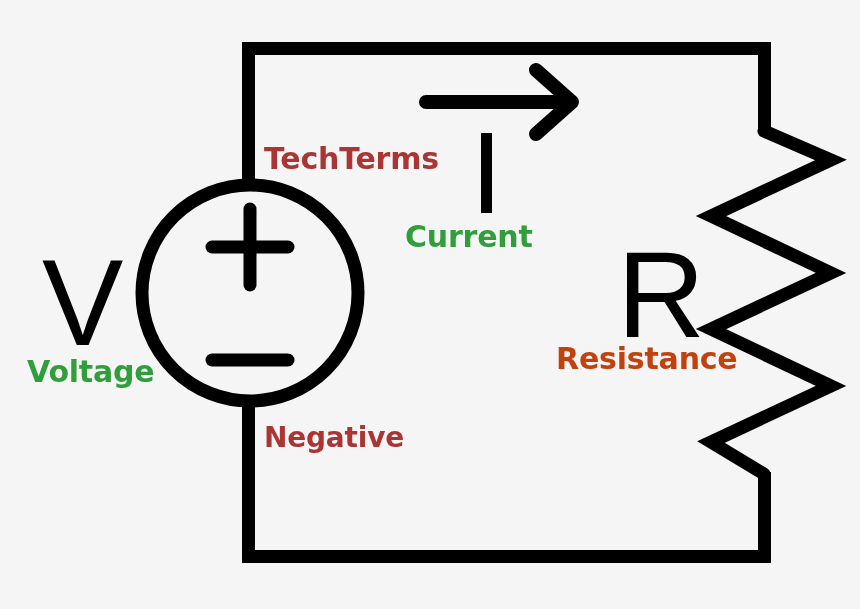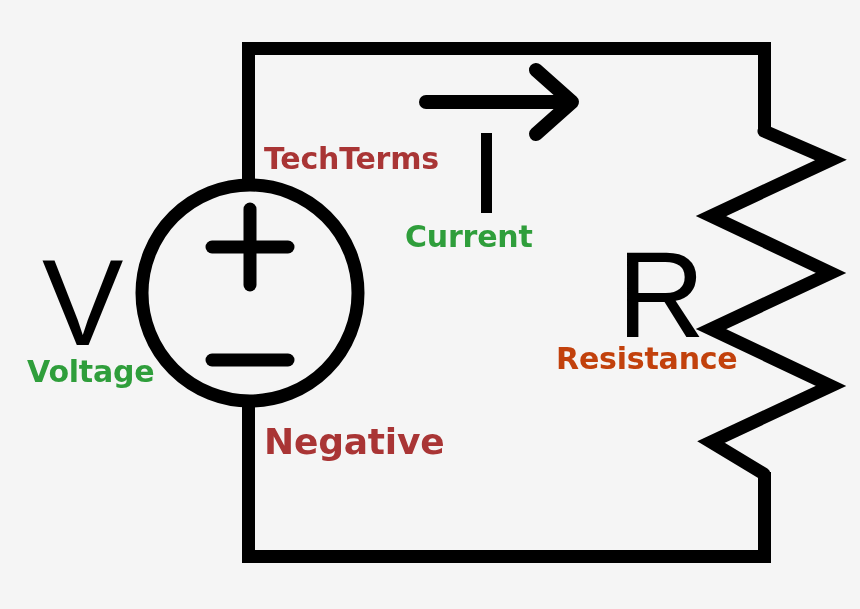--- a/index.html
+++ b/index.html
@@ -38,21 +38,21 @@
   }
   #label-positive {
     left: 264px;
     top: 144px;
     font-size: 30px;
     letter-spacing: -0.2px;
   }
   #label-negative {
     left: 264px;
     top: 424px;
-    font-size: 36px;
+    font-size: 28px;
     letter-spacing: -0.2px;
   }
   #label-current {
     left: 405px;
     top: 222px;
     font-size: 30px;
     letter-spacing: -0.2px;
   }
   #label-voltage {
     left: 27px;

